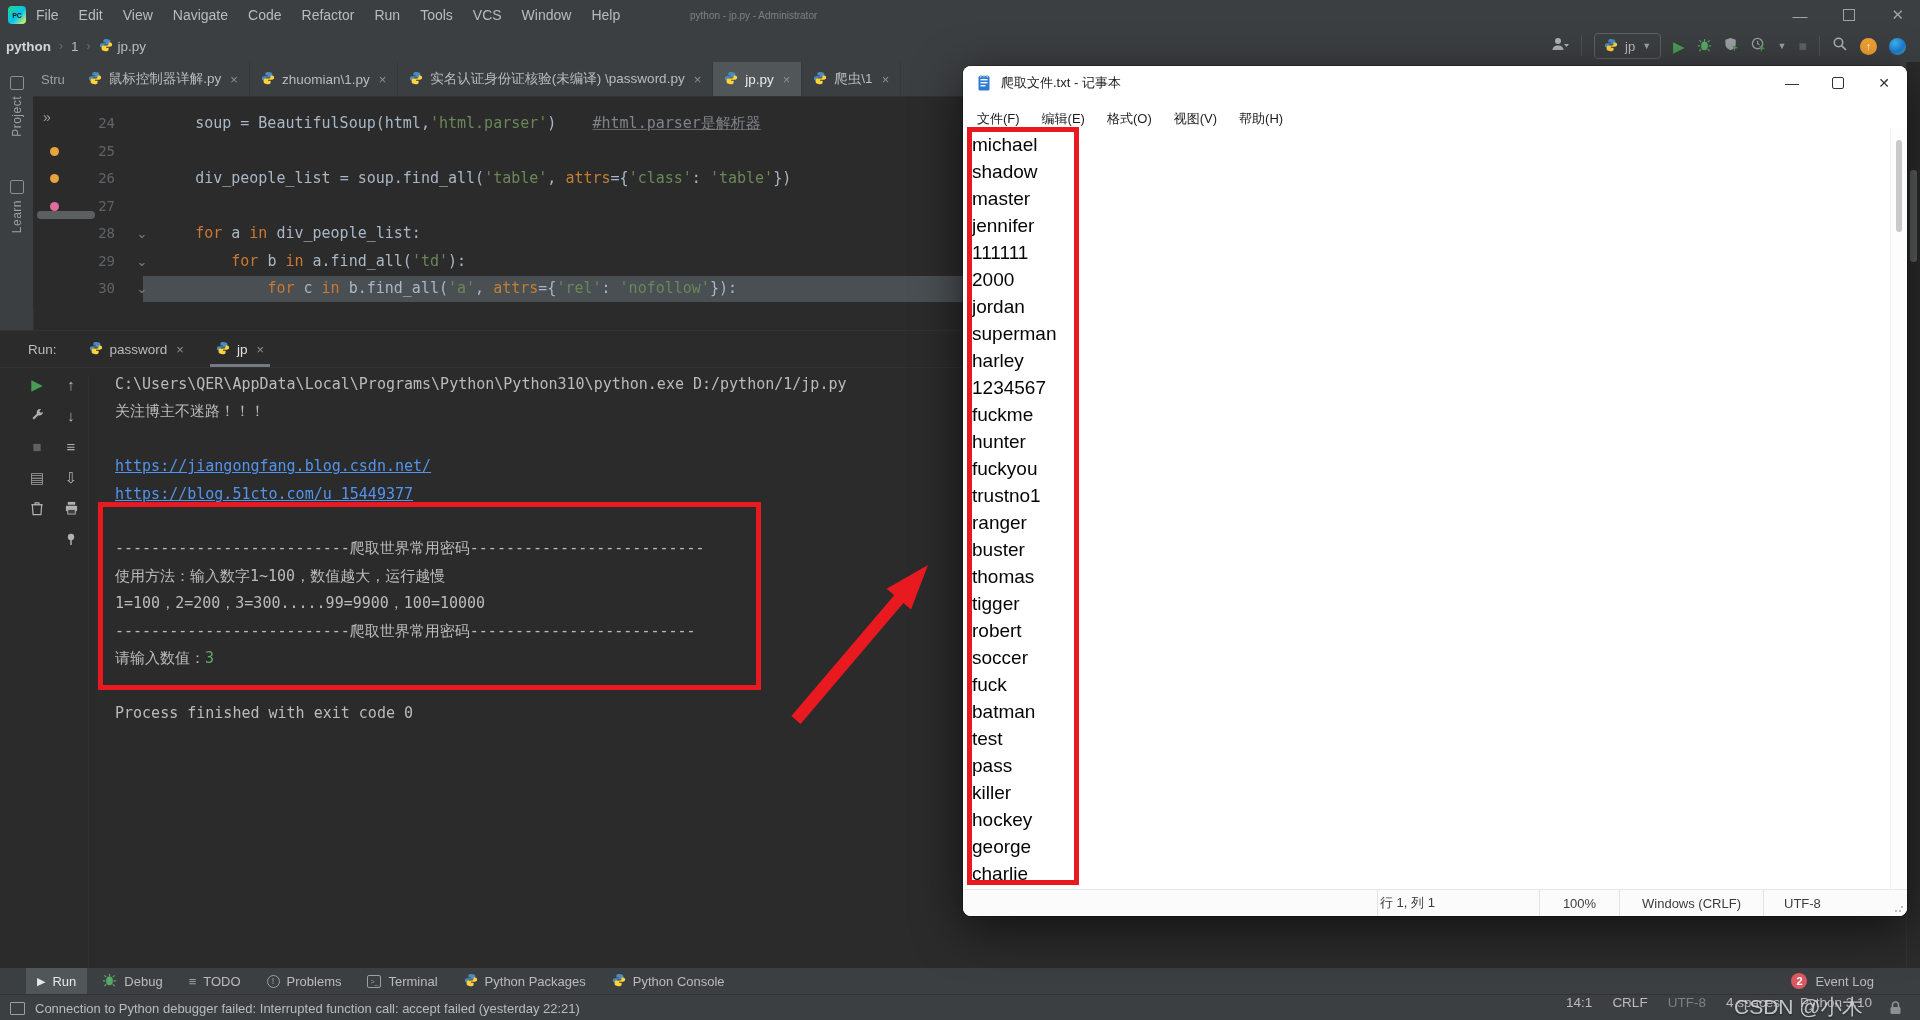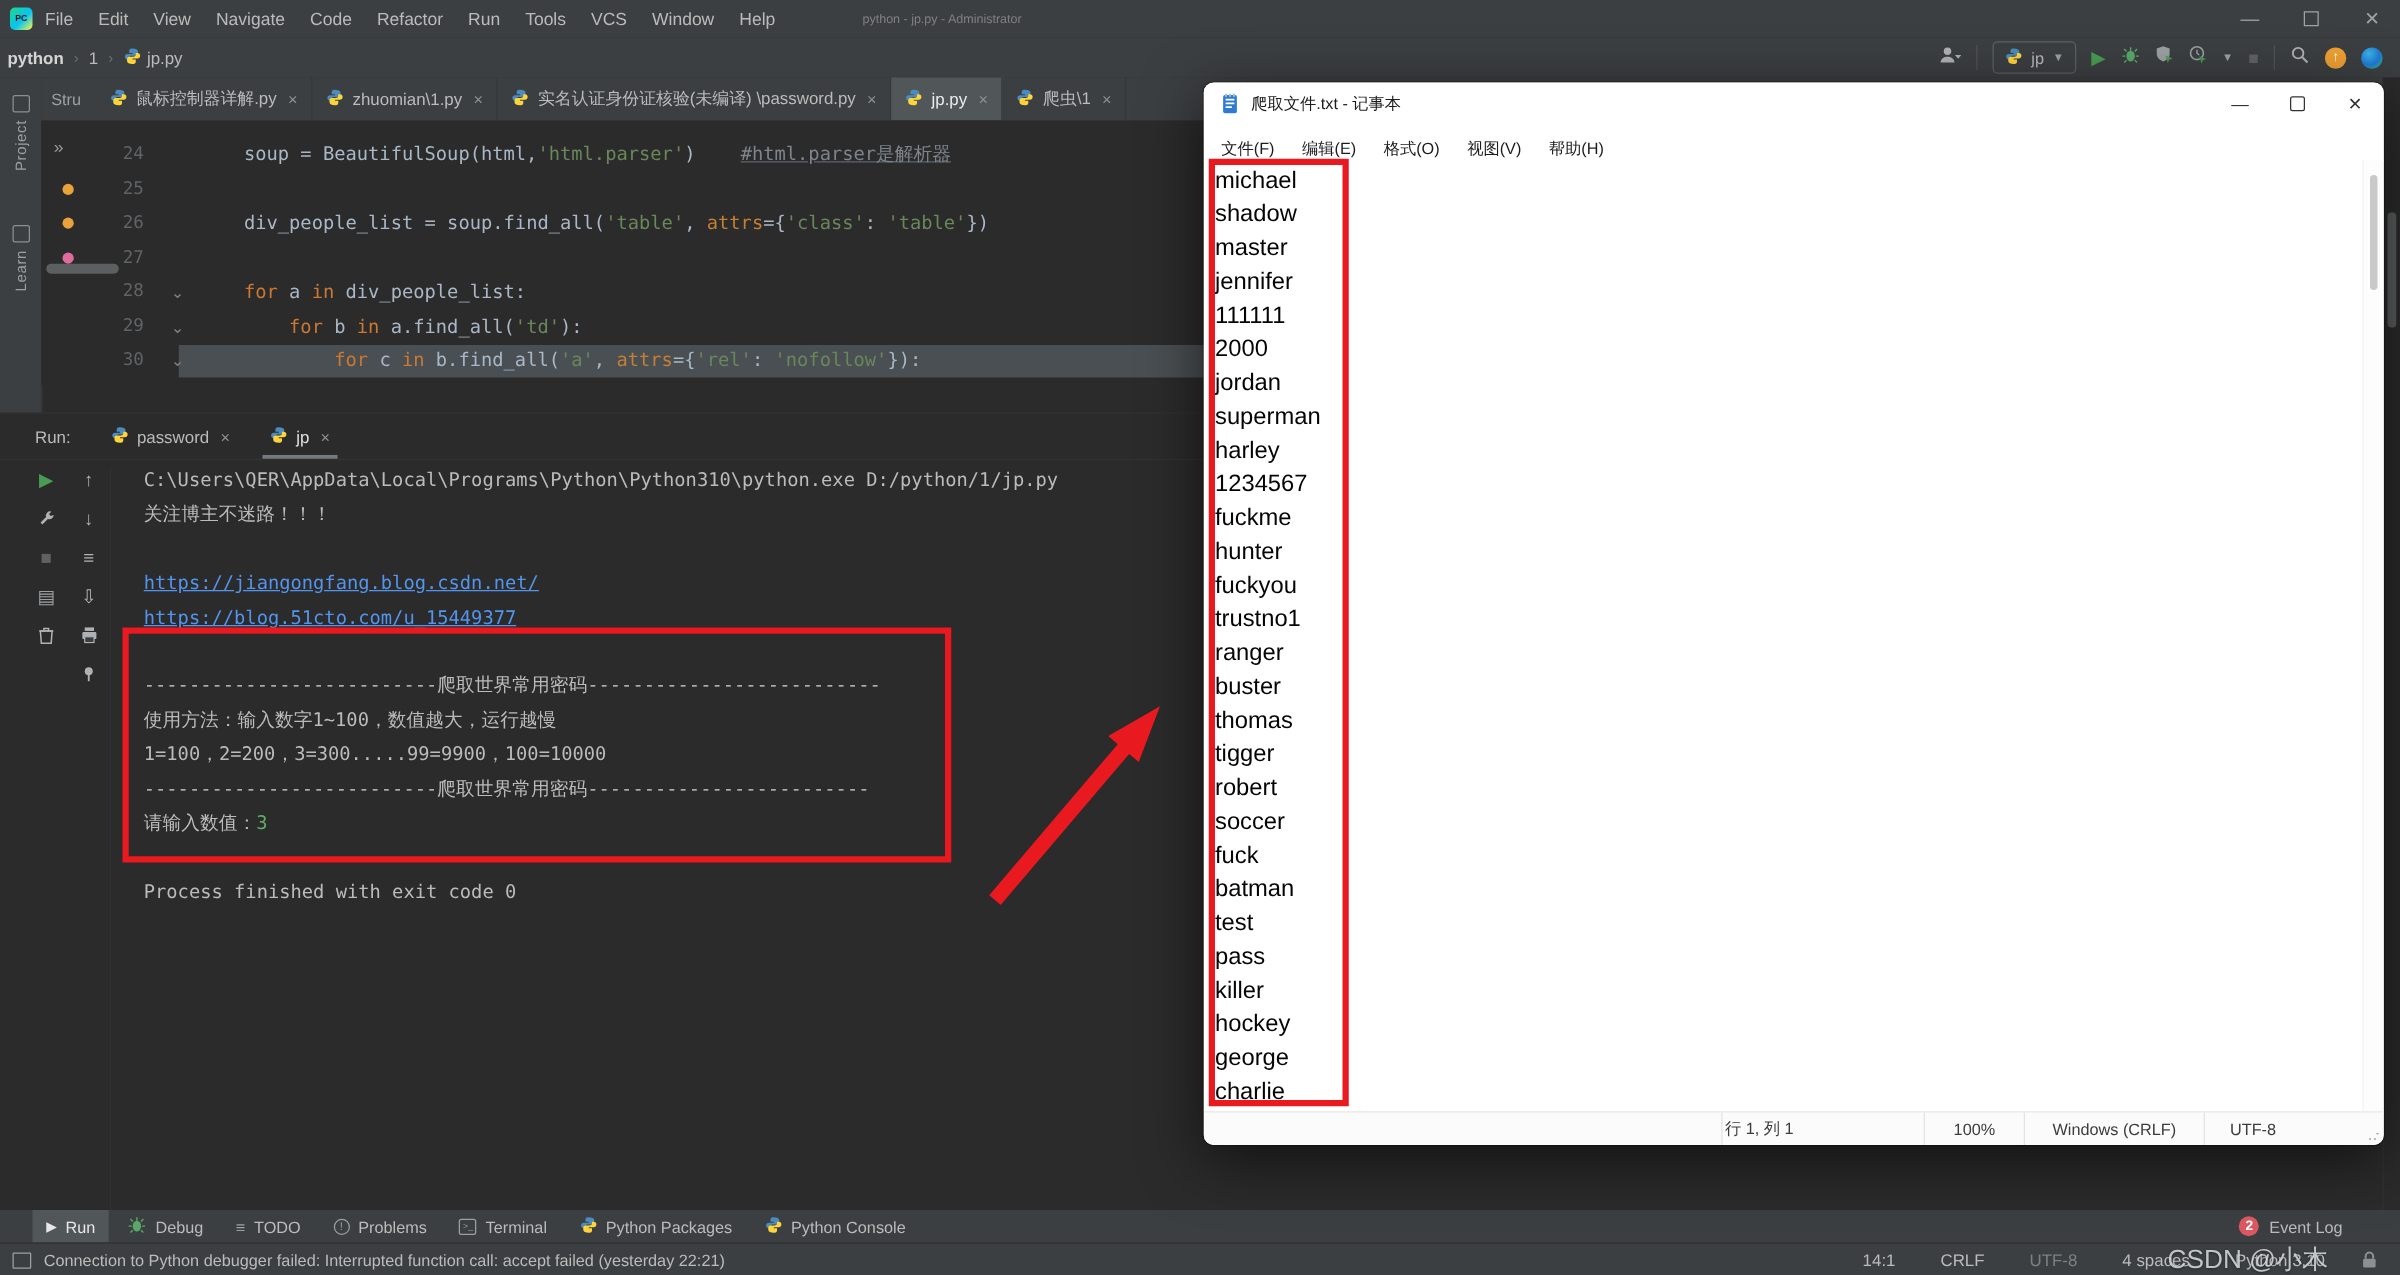--- a/index.html
+++ b/index.html
@@ -90,21 +90,21 @@
   .bi-todo{font-size:13px;color:#9da0a2;}
   .prob{width:13px;height:13px;border-radius:50%;border:1.4px solid #9da0a2;font-size:9px;display:flex;align-items:center;justify-content:center;color:#9da0a2;box-sizing:border-box;}
   .term{width:14px;height:13px;border:1px solid #9da0a2;border-radius:2px;font-size:7px;display:flex;align-items:center;justify-content:flex-start;padding-left:2px;color:#9da0a2;box-sizing:border-box;}
   .eventlog{position:absolute;right:46px;display:flex;align-items:center;gap:8px;color:#bbbbbb;font-size:13px;}
   .badge{width:16px;height:16px;border-radius:50%;background:#db5860;color:#fff;font-size:11px;font-weight:bold;display:flex;align-items:center;justify-content:center;}
 
   
   .statusbar{position:absolute;left:0;right:0;top:994px;height:26px;background:#3c3f41;border-top:1px solid #323232;}
   .sb-left{position:absolute;left:10px;top:0;height:100%;display:flex;align-items:center;gap:10px;color:#bbbbbb;font-size:13px;}
   .sb-ic{width:13px;height:11px;border:1px solid #9da0a2;border-radius:1px;}
-  .sb-right{position:absolute;right:60px;top:0;height:100%;display:flex;align-items:center;gap:36px;color:#bbbbbb;font-size:13.5px;}
+  .sb-right{position:absolute;right:48px;top:0;height:100%;display:flex;align-items:flex-start;gap:20px;color:#bbbbbb;font-size:13.5px;}
   .dim{color:#7d8184;}
   .lock{position:absolute;right:18px;top:6px;}
 
   
   .right-scroll{position:absolute;right:0;top:62px;width:13px;bottom:52px;background:#2b2b2b;border-left:1px solid #323232;}
   .rs-thumb{position:absolute;left:3px;width:7px;top:108px;height:92px;background:#5a5d5f;border-radius:3px;}
 
   
   .notepad{position:absolute;left:963px;top:66px;width:944px;height:850px;background:#ffffff;border-radius:8px;
            box-shadow:0 12px 48px rgba(0,0,0,.6),0 0 0 1px rgba(0,0,0,.25);z-index:50;overflow:hidden;color:#1c1c1c;}

